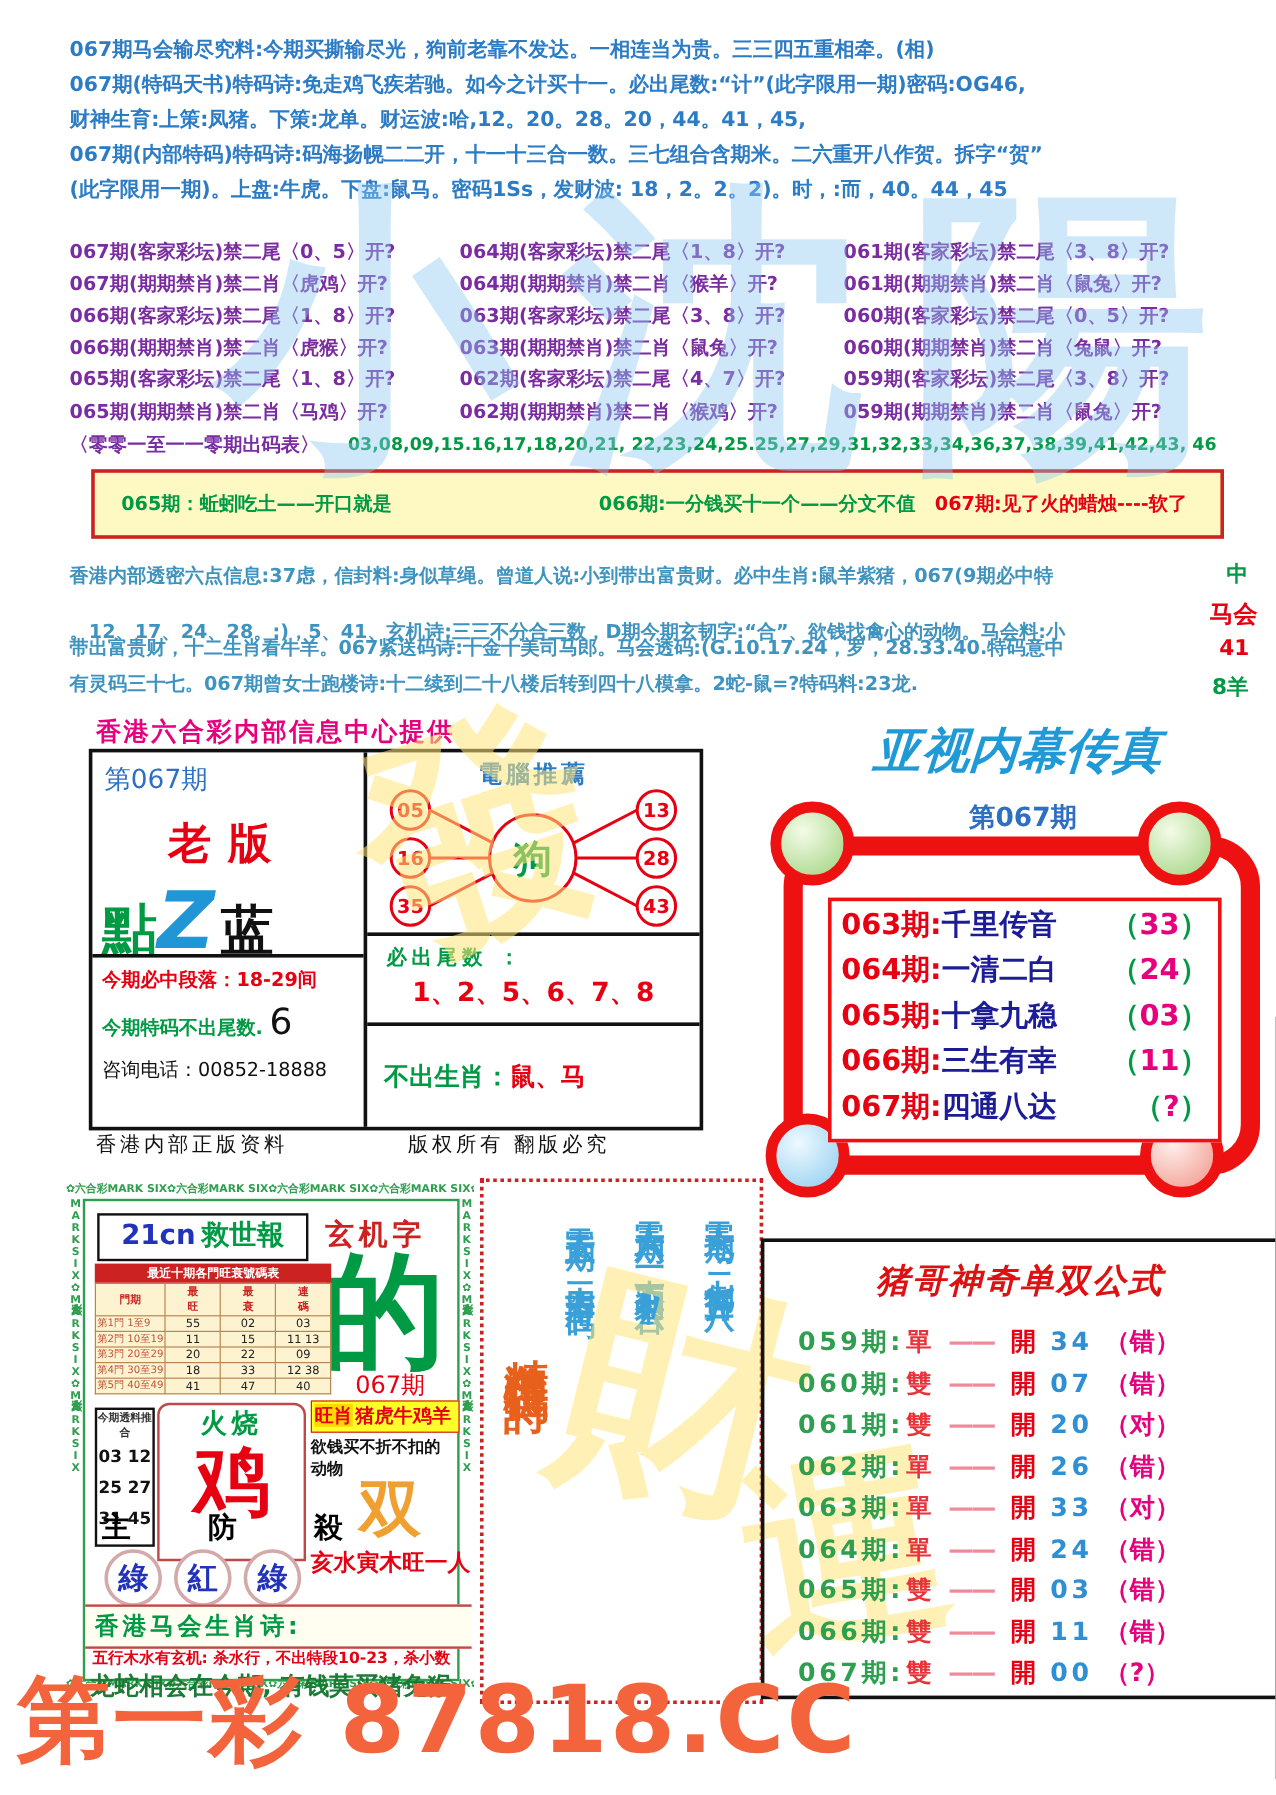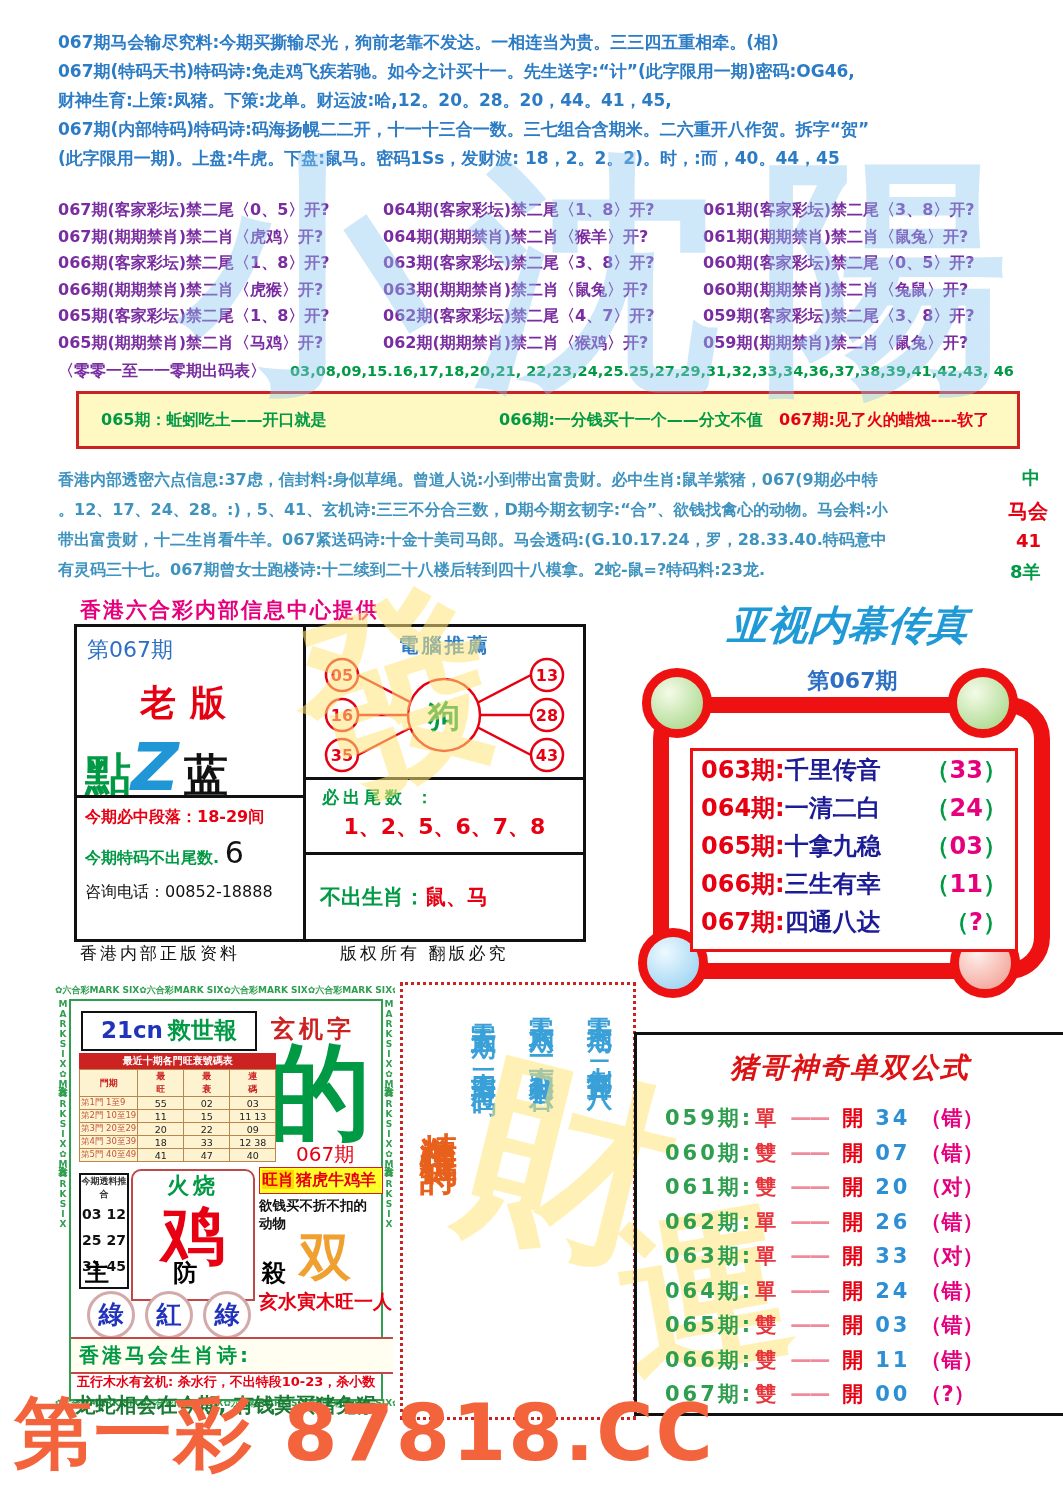--- a/index.html
+++ b/index.html
@@ -140,21 +140,21 @@
 <body>
 
 <div id="page">
 
   <div class="abs wm wm-blue">小沈陽</div>
   <div class="abs wm wm-y" style="left:300px;top:560px;transform:rotate(-18deg);">發</div>
   <div class="abs wm wm-y" style="left:470px;top:1030px;transform:rotate(14deg);">財</div>
   <div class="abs wm wm-y" style="left:620px;top:1180px;transform:rotate(-10deg);font-size:170px;">運</div>
 
   <div class="abs topline z1" style="top:28px;">067期马会输尽究料:今期买撕输尽光，狗前老靠不发达。一相连当为贵。三三四五重相牵。(相)</div>
-  <div class="abs topline z1" style="top:57px;">067期(特码天书)特码诗:免走鸡飞疾若驰。如今之计买十一。先生送字:“计”(此字限用一期)密码:OG46,</div>
+  <div class="abs topline z1" style="top:57px;">067期(特码天书)特码诗:免走鸡飞疾若驰。如今之计买十一。必出尾数:“计”(此字限用一期)密码:OG46,</div>
   <div class="abs topline z1" style="top:86px;">财神生育:上策:凤猪。下策:龙单。财运波:哈,12。20。28。20，44。41，45,</div>
   <div class="abs topline z1" style="top:115px;">067期(内部特码)特码诗:码海扬幌二二开，十一十三合一数。三七组合含期米。二六重开八作贺。拆字“贺”</div>
   <div class="abs topline z1" style="top:144px;">(此字限用一期)。上盘:牛虎。下盘:鼠马。密码1Ss，发财波: 18，2。2。2)。时，:而，40。44，45</div>
 
   <div class="abs fcol fc1 z1">
     <div class="nowrap">067期(客家彩坛)禁二尾〈0、5〉开?</div>
     <div class="nowrap">067期(期期禁肖)禁二肖〈虎鸡〉开?</div>
     <div class="nowrap">066期(客家彩坛)禁二尾〈1、8〉开?</div>
     <div class="nowrap">066期(期期禁肖)禁二肖〈虎猴〉开?</div>
     <div class="nowrap">065期(客家彩坛)禁二尾〈1、8〉开?</div>
@@ -180,21 +180,21 @@
   <div class="abs chuma-label z1">〈零零一至一一零期出码表〉</div>
   <div class="abs chuma-nums z1">03,08,09,15.16,17,18,20,21, 22,23,24,25.25,27,29,31,32,33,34,36,37,38,39,41,42,43, 46</div>
 
   <div class="abs riddlebox z1">
     <span class="abs riddle green" style="left:22px;">065期：蚯蚓吃土——开口就是</span>
     <span class="abs riddle green" style="left:420px;">066期:一分钱买十一个——分文不值</span>
     <span class="abs riddle red" style="left:700px;">067期:见了火的蜡烛----软了</span>
   </div>
 
   <div class="abs secretline z1" style="top:465px;">香港内部透密六点信息:37虑，信封料:身似草绳。曾道人说:小到带出富贵财。必中生肖:鼠羊紫猪，067(9期必中特</div>
-  <div class="abs secretline z1" style="top:495px;">。12、17、24、28。:)，5、41、玄机诗:三三不分合三数，D期今期玄韧字:“合”、欲钱找禽心的动物。马会料:小</div>
+  <div class="abs secretline z1" style="top:512px;">。12、17、24、28。:)，5、41、玄机诗:三三不分合三数，D期今期玄韧字:“合”、欲钱找禽心的动物。马会料:小</div>
   <div class="abs secretline z1" style="top:525px;">带出富贵财，十二生肖看牛羊。067紧送码诗:十金十美司马郎。马会透码:(G.10.17.24，罗，28.33.40.特码意中</div>
   <div class="abs secretline z1" style="top:555px;">有灵码三十七。067期曾女士跑楼诗:十二续到二十八楼后转到四十八模拿。2蛇-鼠=?特码料:23龙.</div>
   <div class="abs mnote green z1" style="left:1022px;top:466px;">中</div>
   <div class="abs mnote red z1" style="left:1008px;top:498px;font-size:20px;">马会</div>
   <div class="abs mnote red z1" style="left:1016px;top:530px;">41</div>
   <div class="abs mnote green z1" style="left:1010px;top:560px;">8羊</div>
 
   <div class="abs lc-header z1">香港六合彩内部信息中心提供</div>
   <div class="abs lc-box z1">
     <div class="abs lc-divider-v"></div>

